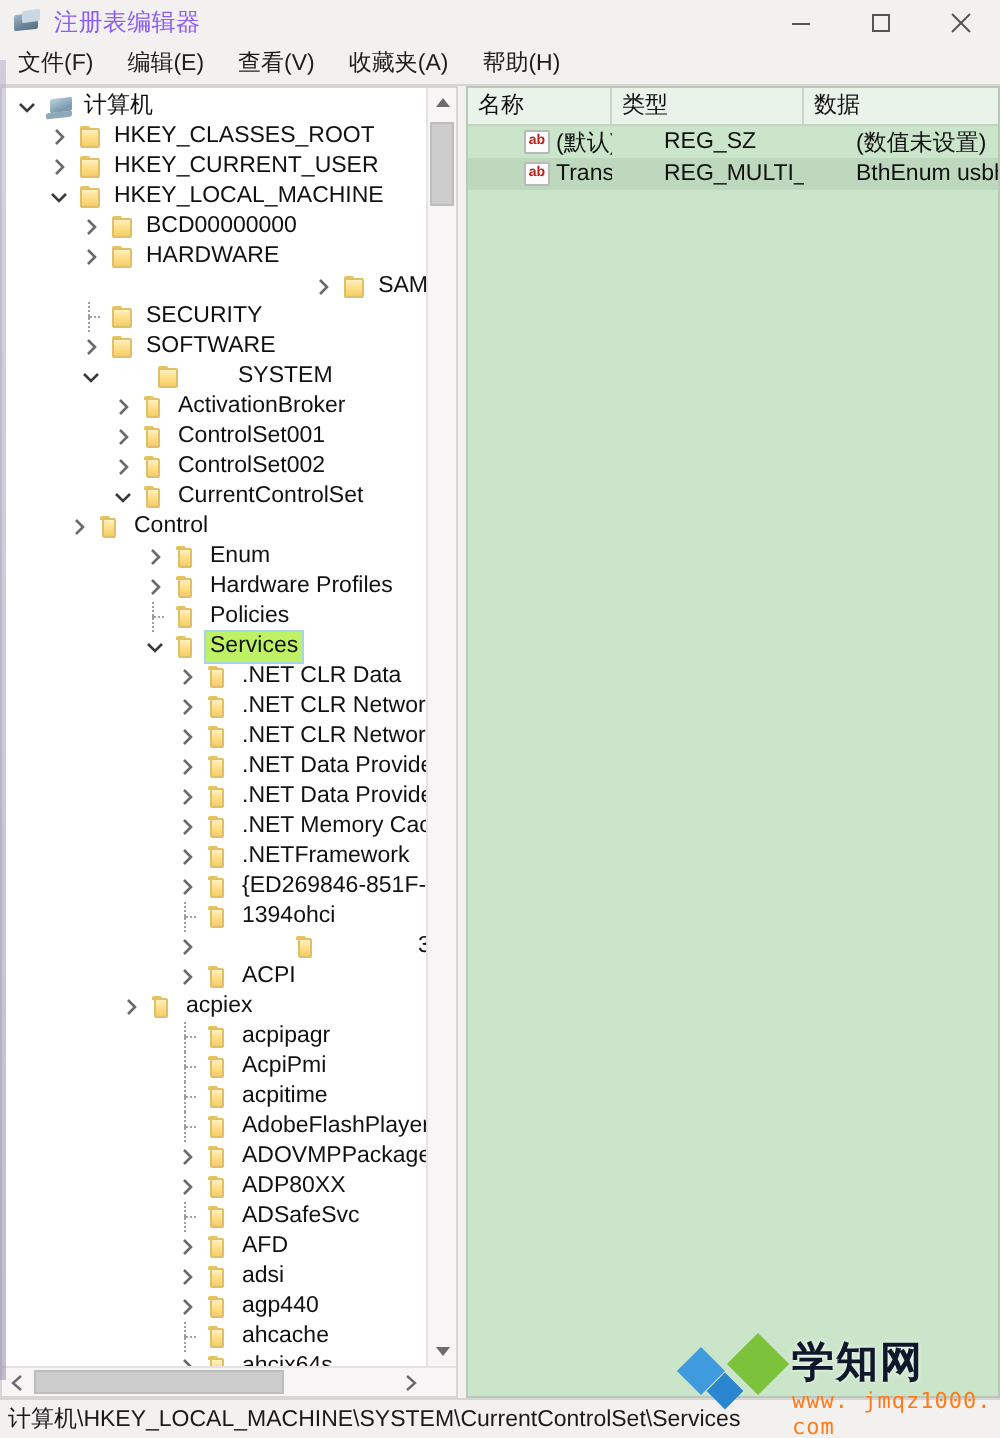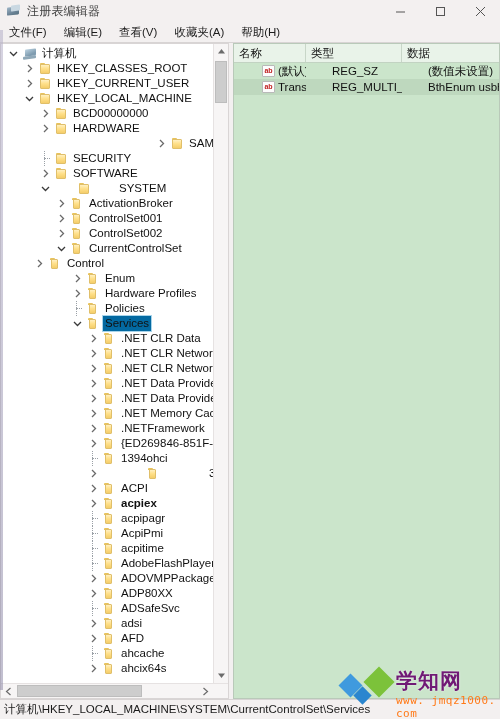--- a/index.html
+++ b/index.html
@@ -31,21 +31,21 @@
     position:absolute; left:1px; top:4px; width:12px; height:8px;
     background: linear-gradient(160deg,#9fb6c8 0%, #6d8598 60%, #55707f 100%);
     border-radius: 1px;
     transform: skewY(-6deg);
   }
   .title-ico .b2 {
     position:absolute; left:5px; top:2px; width:9px; height:6px;
     background:#c9d8e2; border-radius:1px; transform: skewY(-8deg);
   }
   .title-text {
-    font-size: 12px; color: #404040; letter-spacing: .2px;
+    font-size: 12px; color: #8b5cf6; letter-spacing: .2px;
     line-height: 22px; white-space: nowrap;
   }
   .wbtns { margin-left: auto; display: flex; height: 22px; }
   .wbtn {
     width: 40px; height: 22px;
     display: flex; align-items: center; justify-content: center;
     color: #3a3a3a;
   }
   .wbtn svg { display:block; }
 
@@ -132,21 +132,21 @@
   }
   .ficon .body {
     position:absolute; left:1px; top:1.5px; width:10px; height:9.5px;
     background: linear-gradient(180deg,#fff0c2 0%, #ffe08a 45%, #f4cd6a 100%);
     border: .5px solid #e0bf6a;
     border-radius: 1px;
   }
   .ficon.narrow .body { width: 7px; left: 2px; }
   .tlabel { overflow: hidden; text-overflow: clip; }
   .trow.sel .tlabel {
-    background: #0369a1;
+    background: #bef264;
     outline: 1px solid #a8d4ea;
     padding: 0 2px;
     margin-left: -2px;
   }
   
   .pcicon {
     flex:0 0 auto; width: 15px; height: 12px; margin-right: 4px; position: relative;
   }
   .pcicon .scr {
     position:absolute; left:2px; top:1px; width:11px; height:7px;
@@ -264,21 +264,21 @@
   }
 
   
   .watermark {
     position: absolute; right: 2px; bottom: 4px;
     width: 158px; height: 46px;
     pointer-events: none;
   }
   .wm-text {
     position: absolute; left: 56px; top: 0px;
-    font-size: 21px; font-weight: bold; color: #701a75;
+    font-size: 21px; font-weight: bold; color: #0f172a;
     letter-spacing: 1px; line-height: 24px;
     text-shadow: 0 0 2px rgba(255,255,255,.8);
     font-family: "DejaVu Sans", sans-serif;
   }
   .wm-url {
     position: absolute; left: 56px; top: 25px;
     font-size: 11px; color: #ff7a18; letter-spacing: .5px;
     font-family: "DejaVu Sans Mono", monospace;
   }
   .wm-d {
@@ -733,21 +733,21 @@
                     <path d="M3 1 L6.5 4.5 L3 8" fill="none" stroke="#6a6a6a" stroke-width="1.3"></path>
                   </svg>
                 </div>
               </div>
               <div class="ficon narrow">
                 <div class="tab"></div>
                 <div class="body"></div>
               </div>
               <span class="tlabel">ACPI</span>
             </div>
-            <div class="trow" style="padding-left: 86px; font-weight: bold;">
+            <div class="trow" style="padding-left: 58px;">
               <div class="tw">
                 <div class="chev">
                   <svg width="9" height="9" viewBox="0 0 9 9">
                     <path d="M3 1 L6.5 4.5 L3 8" fill="none" stroke="#6a6a6a" stroke-width="1.3"></path>
                   </svg>
                 </div>
               </div>
               <div class="ficon narrow">
                 <div class="tab"></div>
                 <div class="body"></div>
@@ -827,35 +827,49 @@
                 <div class="chev">
                   <svg width="9" height="9" viewBox="0 0 9 9">
                     <path d="M3 1 L6.5 4.5 L3 8" fill="none" stroke="#6a6a6a" stroke-width="1.3"></path>
                   </svg>
                 </div>
               </div>
               <div class="ficon narrow">
                 <div class="tab"></div>
                 <div class="body"></div>
               </div>
+              <span class="tlabel">AFD</span>
+            </div>
+            <div class="trow" style="padding-left: 86px;">
+              <div class="tw">
+                <div class="chev">
+                  <svg width="9" height="9" viewBox="0 0 9 9">
+                    <path d="M3 1 L6.5 4.5 L3 8" fill="none" stroke="#6a6a6a" stroke-width="1.3"></path>
+                  </svg>
+                </div>
+              </div>
+              <div class="ficon narrow">
+                <div class="tab"></div>
+                <div class="body"></div>
+              </div>
               <span class="tlabel">adsi</span>
             </div>
             <div class="trow" style="padding-left: 86px;">
               <div class="tw">
                 <div class="chev">
                   <svg width="9" height="9" viewBox="0 0 9 9">
                     <path d="M3 1 L6.5 4.5 L3 8" fill="none" stroke="#6a6a6a" stroke-width="1.3"></path>
                   </svg>
                 </div>
               </div>
               <div class="ficon narrow">
                 <div class="tab"></div>
                 <div class="body"></div>
               </div>
-              <span class="tlabel">AFD</span>
+              <span class="tlabel">agp440</span>
             </div>
             <div class="trow" style="padding-left: 86px;">
               <div class="tw leafline"></div>
               <div class="ficon narrow">
                 <div class="tab"></div>
                 <div class="body"></div>
               </div>
               <span class="tlabel">ahcache</span>
             </div>
             <div class="trow" style="padding-left: 86px;">

